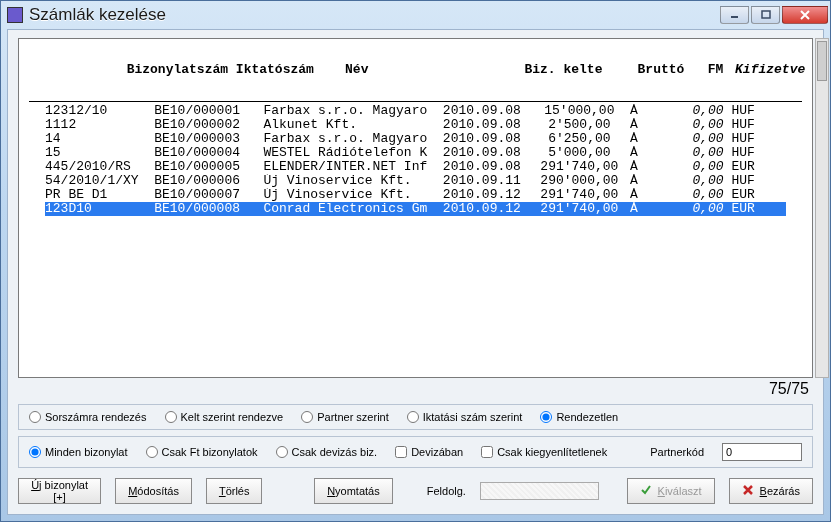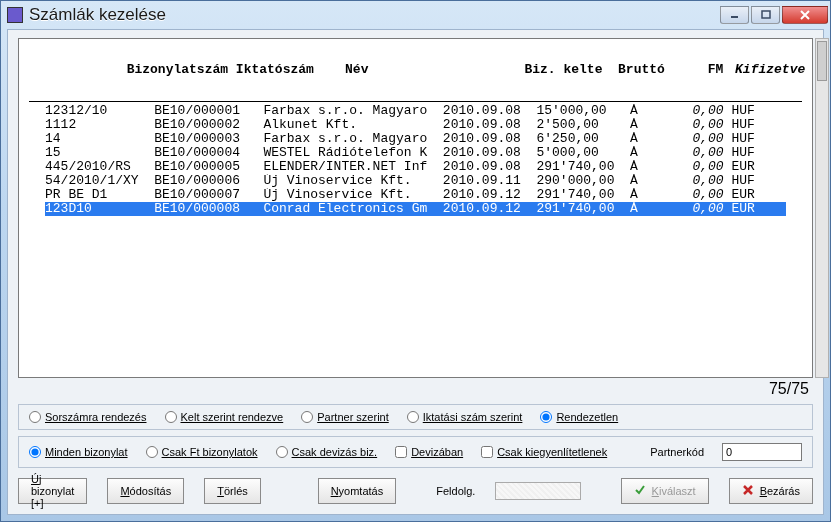--- a/index.html
+++ b/index.html
@@ -98,21 +98,21 @@
   .row.selected {
     background:#2a7bef;
     color:#fff;
   }
   .col { display:inline-block; overflow:hidden; }
   
   .c1 { width: 14ch; }
   .c2 { width: 14ch; }
   .c3 { width: 23ch; }
   .c4 { width: 12ch; }
-  .c5 { width: 11ch; text-align:left; }
+  .c5 { width: 11ch; text-align:center; }
   .c6 { width: 3ch; text-align:center; }
   .c7 { width: 10ch; text-align:right;font-style:italic; }
   .c8 { width: 4ch; padding-left:4px;text-align:right; }
   .counter { text-align:right; font-size:16px; padding:2px 4px 0 0; }
   .vscroll {
     position:absolute; right:-16px; top:0; bottom:0; width:14px;
     background:#e6e6e6; border:1px solid #b0b0b0;
   }
   .vscroll .thumb {
     position:absolute; left:1px; right:1px; top:2px; height:40px;
@@ -120,37 +120,38 @@
   }
   
   .group {
     border:1px solid #b8c4d3;
     padding: 6px 10px;
     margin-top: 6px;
     display:flex; align-items:center; gap:18px;
     background:#eef2f6;
     font-size:11px;
   }
-  .group label { display:flex; align-items:center; gap:4px; white-space:nowrap;text-decoration:underline; }
+  .group label { display:flex; align-items:center; gap:4px; white-space:nowrap; }
   input[type=radio], input[type=checkbox] {
     margin:0; width:12px; height:12px;
   }
   .group .spacer { flex:1; }
   .inline-input {
     border:1px solid #7a7a7a;
     background:#fff;
     height:18px; width:80px;
     padding: 1px 3px;
     font-size:11px;
   }
   
   .btnbar {
-    display:flex; align-items:center; gap:20px;
+    display:flex; align-items:center; gap:14px;
     margin-top:10px;
     font-size:11px;
+    text-align:center;
   }
   .btn {
     background: linear-gradient(#fdfdfd,#e5e5e5);
     border:1px solid #8a8a8a;
     height:26px;
     padding: 0 12px;
     display:flex; align-items:center; justify-content:center;
     cursor:pointer;
     font-size:11px;
   }

